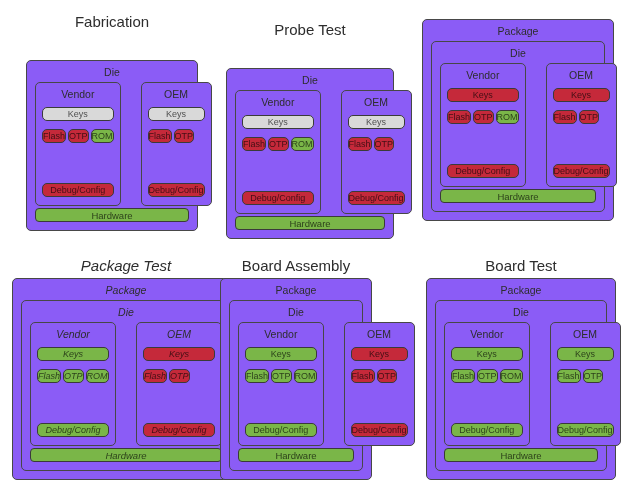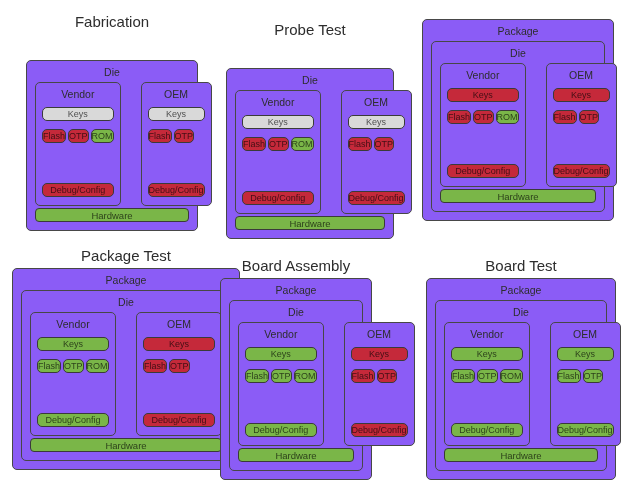--- a/index.html
+++ b/index.html
@@ -116,21 +116,21 @@
               <div class="block" data-color="red">OTP</div>
             </div>
             <div class="block dbg" data-color="red">Debug/Config</div>
           </div>
         </div>
         <div class="hw" data-color="green">Hardware</div>
       </div>
     </div>
   </div>
 
-  <div class="cell" style="left:12px;top:248px;width:228px;">
+  <div class="cell" style="left:12px;top:258px;width:228px;font-style:italic;">
     <div class="dtitle">Package Test</div>
     <div class="sp-short"></div>
     <div class="box pkg">
       <div class="boxlabel">Package</div>
       <div class="box die">
         <div class="boxlabel">Die</div>
         <div class="cols">
           <div class="box col">
             <div class="collabel">Vendor</div>
             <div class="block" data-color="green">Keys</div>

